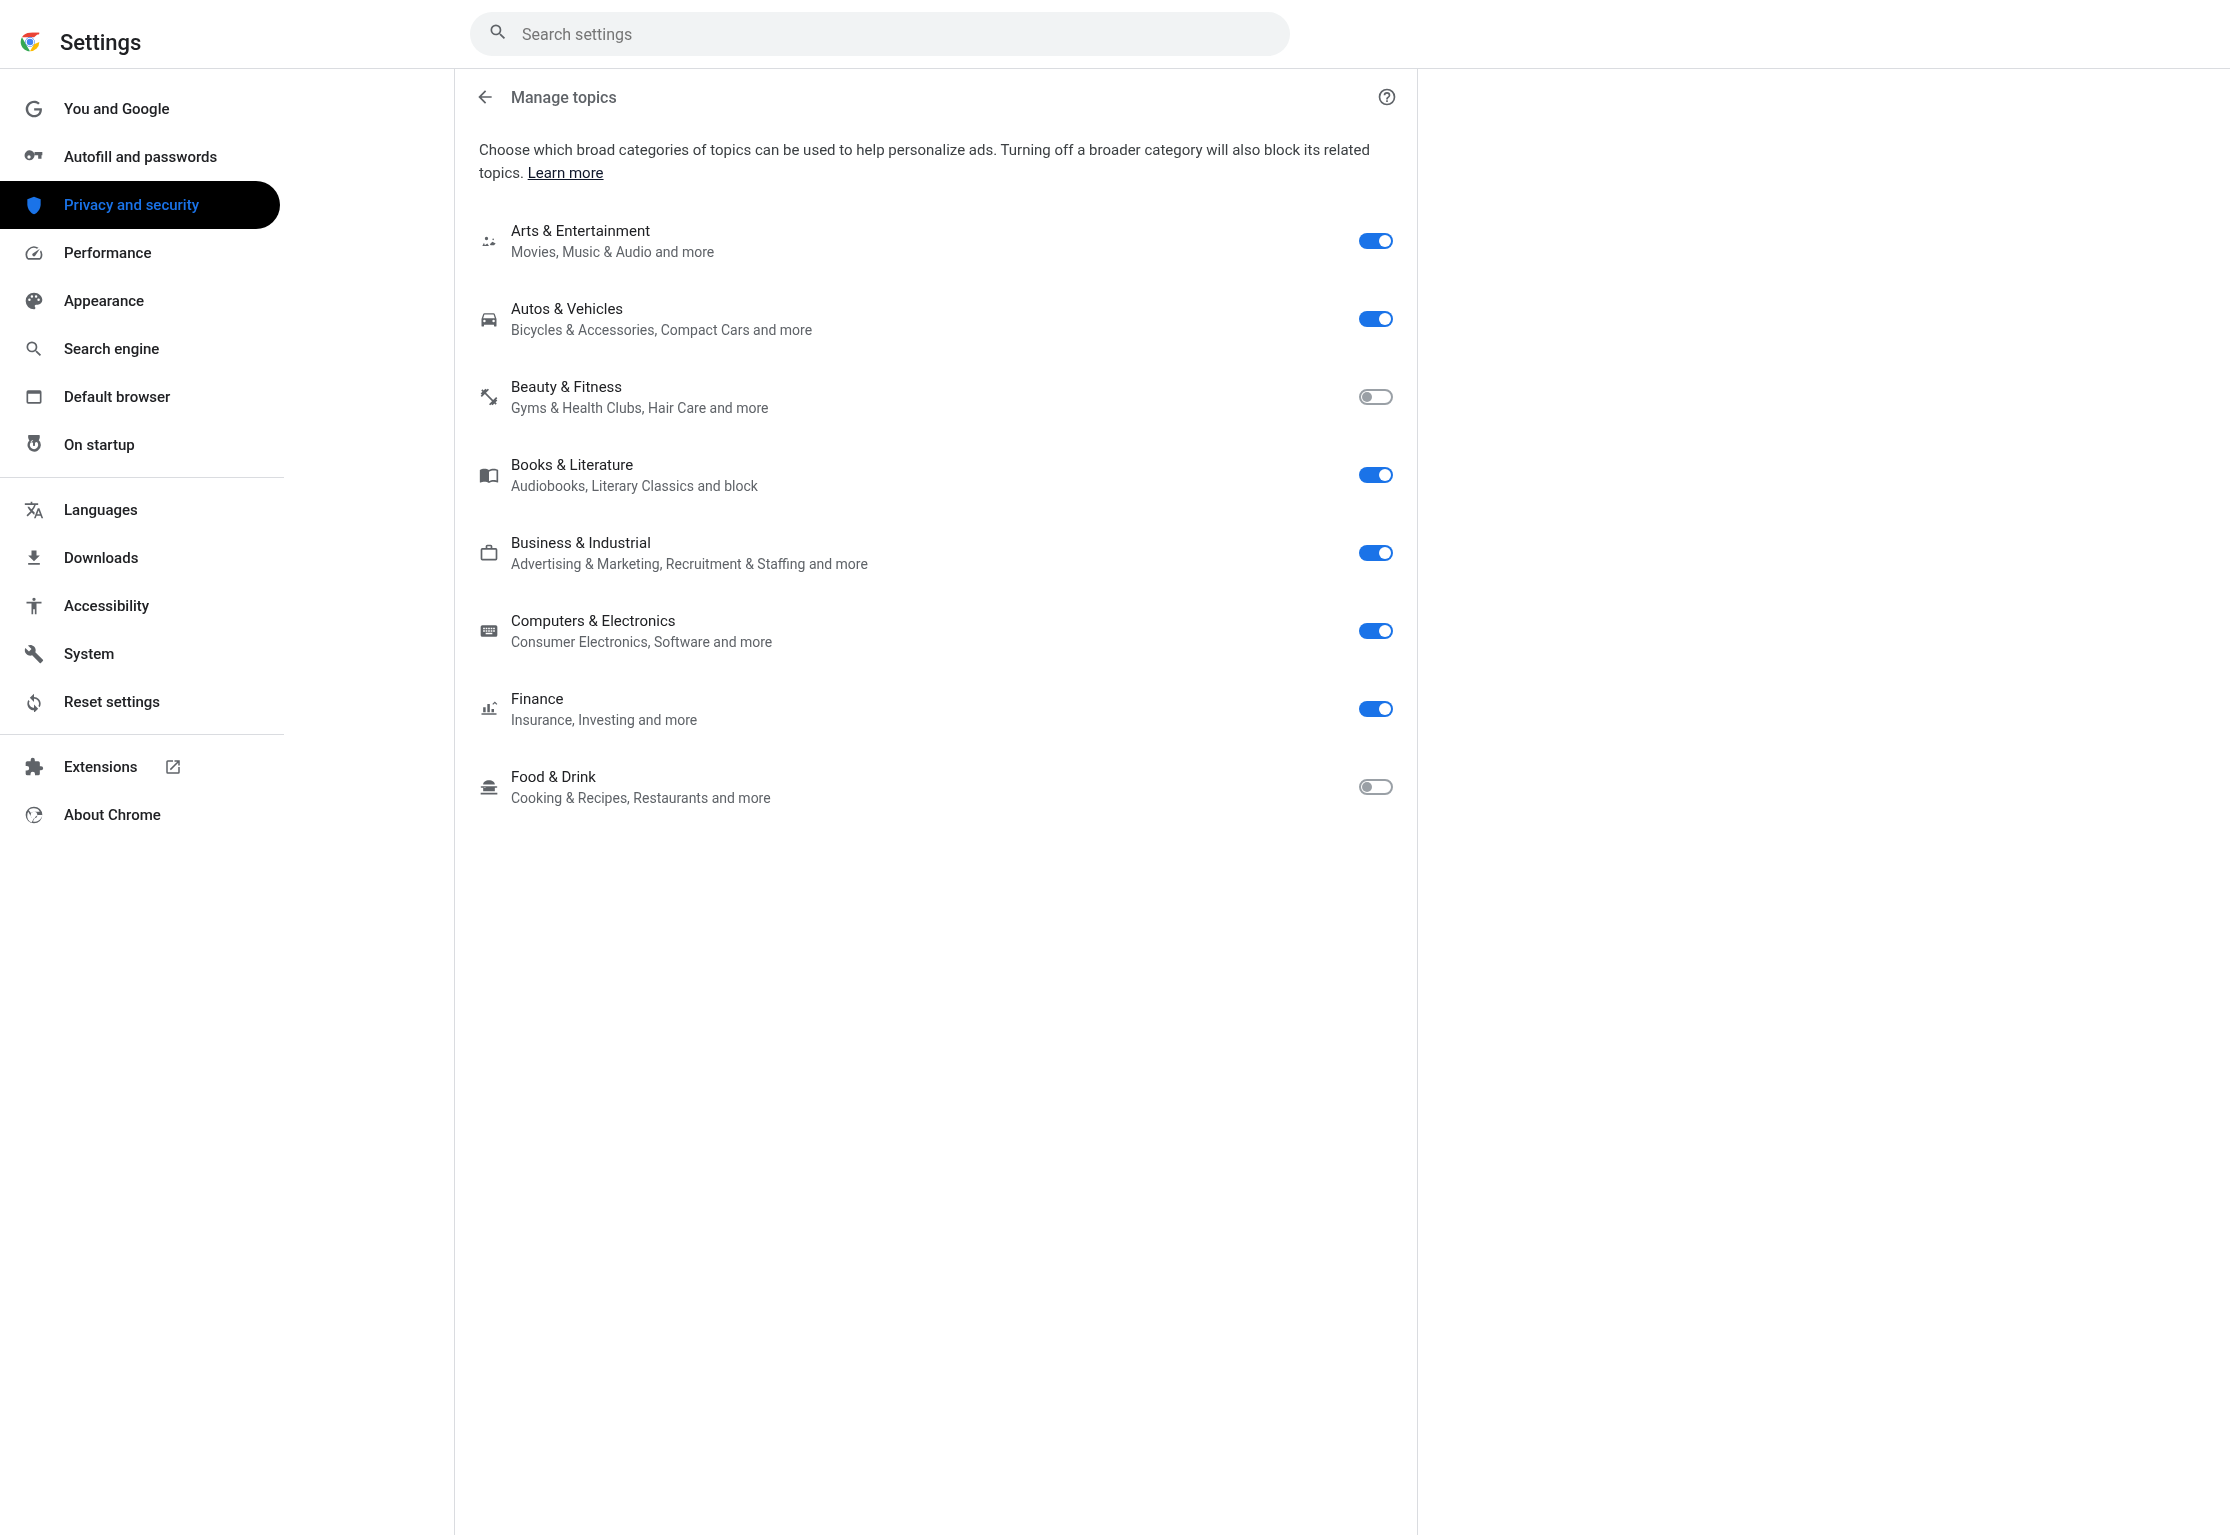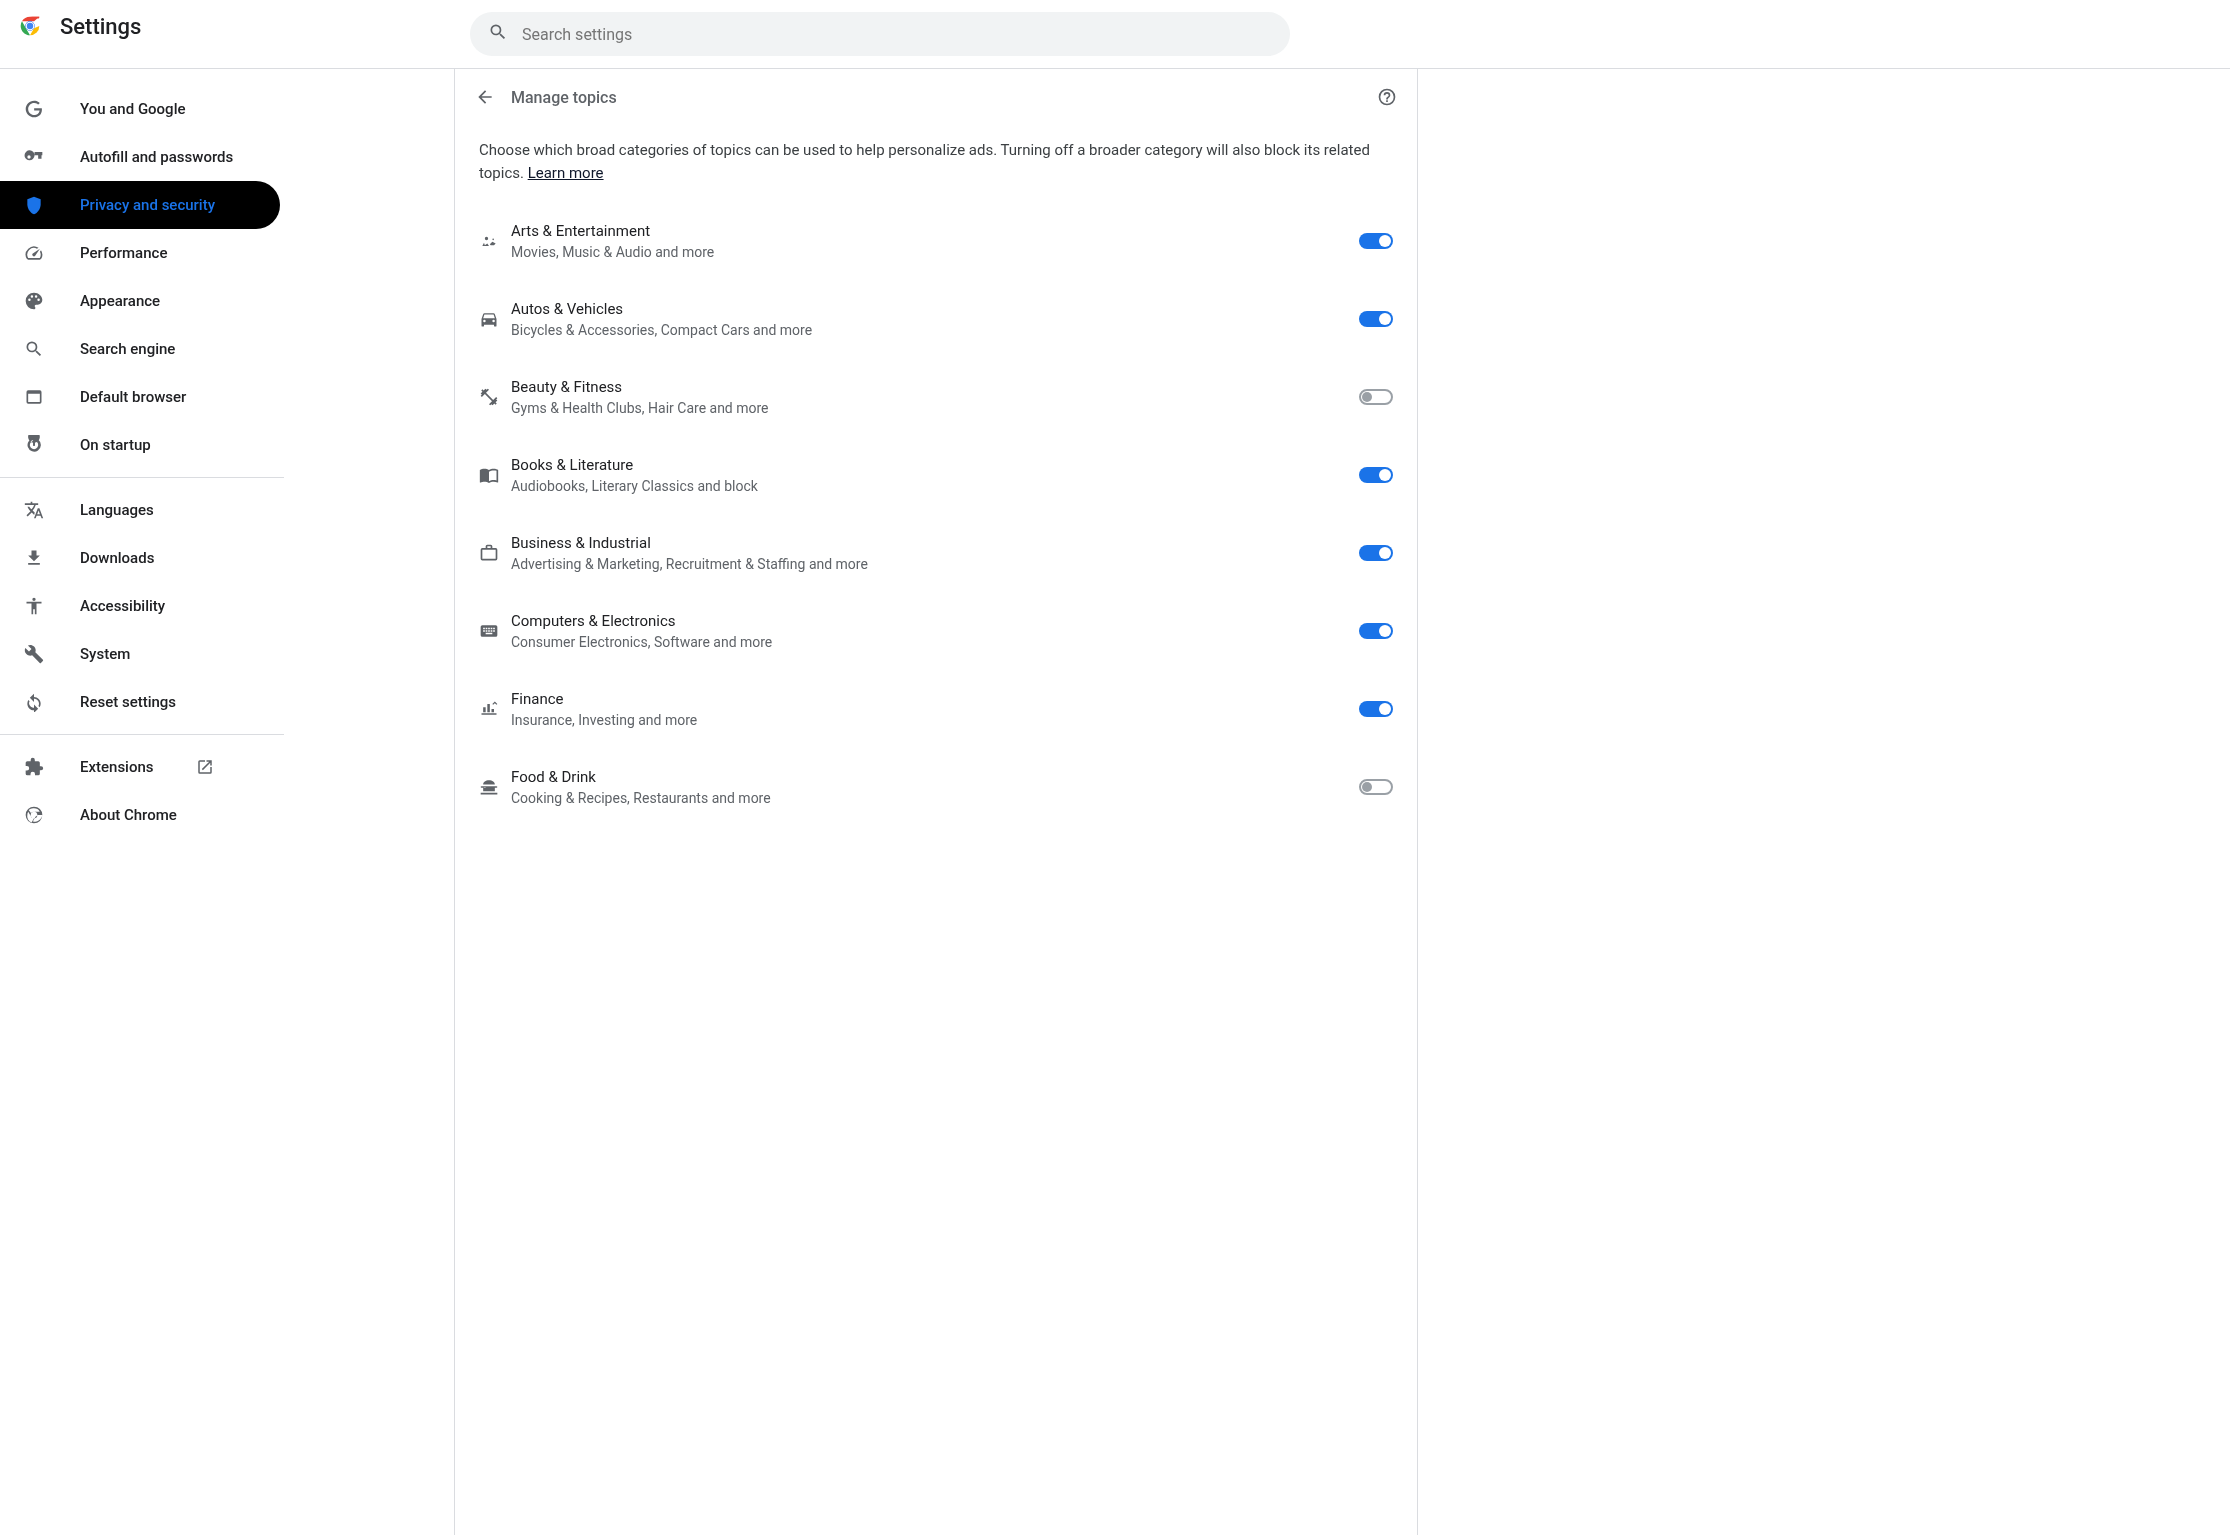--- a/index.html
+++ b/index.html
@@ -7,21 +7,21 @@
       padding: 0;
       box-sizing: border-box;
       font-family: 'Google Sans', Roboto, Arial, sans-serif;
     }
     body {
       background: #fff;
       color: #202124;
     }
     .header {
       display: flex;
-      align-items: flex-start;
+      align-items: flex-end;
       padding: 12px 16px;
       border-bottom: 1px solid #dadce0;
       gap: 24px;
     }
     .header-left {
       display: flex;
       align-items: center;
       gap: 16px;
       width: 430px;
     }
@@ -66,21 +66,21 @@
     .sidebar {
       width: 284px;
       padding-top: 16px;
       flex-shrink: 0;
     }
     .sidebar-item {
       display: flex;
       align-items: center;
       height: 48px;
       padding: 0 24px;
-      gap: 36px;
+      gap: 20px;
       cursor: pointer;
       border-radius: 0 24px 24px 0;
       margin-right: 4px;
       font-size: 15px;
       font-weight: 500;
       color: #202124;
     }
     .sidebar-item.active {
       background: #000000;
       color: #1a73e8;

